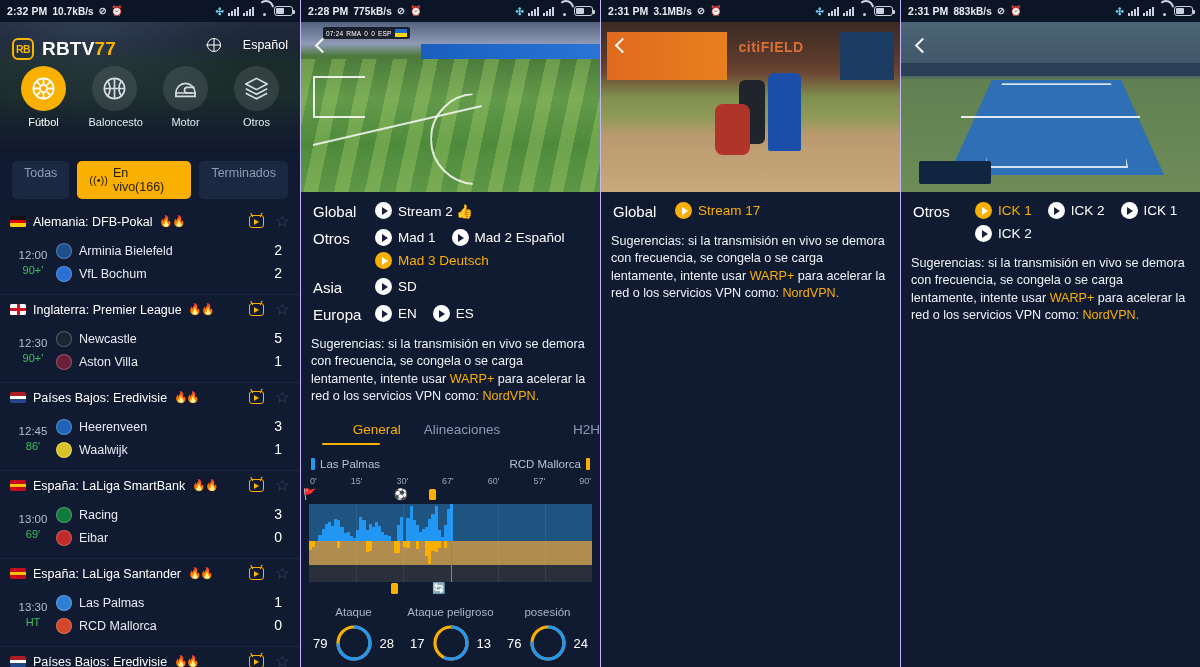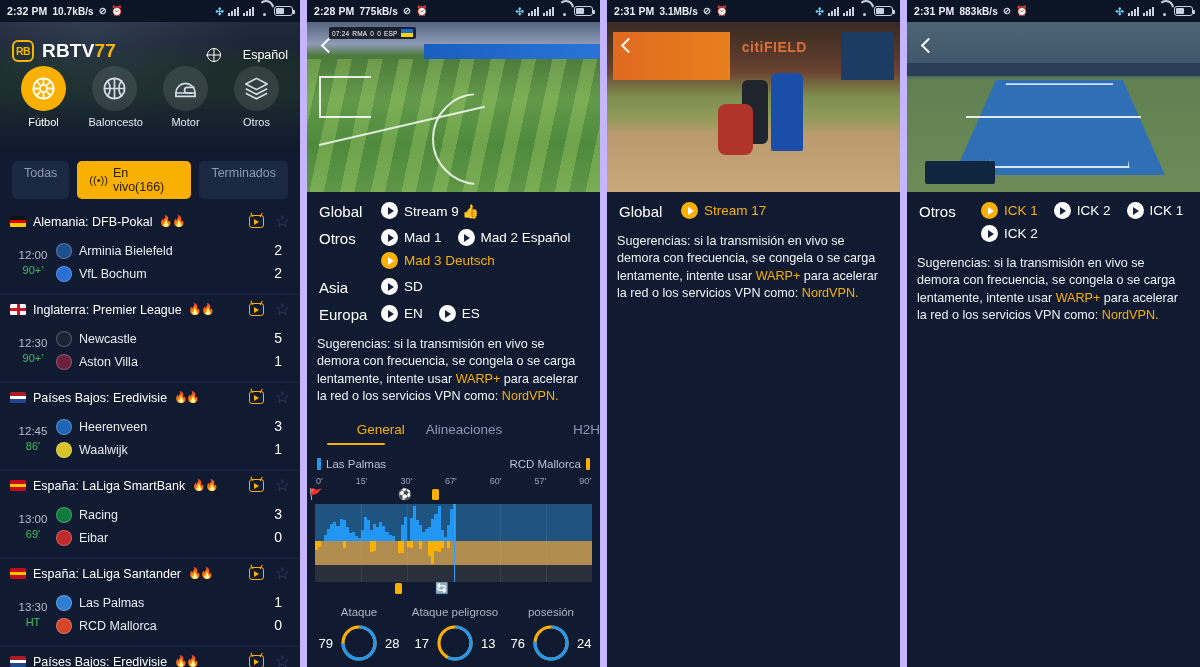--- a/index.html
+++ b/index.html
@@ -3,21 +3,21 @@
 <meta charset="utf-8">
 <style>
   * { margin:0; padding:0; box-sizing:border-box; }
   html,body {
     width:1200px; height:667px; overflow:hidden;
     background:#0d1628;
     font-family:"Liberation Sans", sans-serif;
   }
   .screen { width:1200px; height:667px; display:flex; }
   .panel { width:300px; height:667px; position:relative; overflow:hidden; background:#101b31; }
-  .panel + .panel { border-left:7px solid #c4b5fd; }
+  .panel + .panel { border-left:1px solid #c4b5fd; }
 
   
   .statusbar {
     height:22px; background:#0c1526; display:flex; align-items:center;
     padding:0 7px; color:#e9edf4; font-size:10.5px; font-weight:bold;
     letter-spacing:0.1px;
   }
   .sb-left { display:flex; align-items:center; gap:5px; }
   .sb-time { font-size:10.5px; }
   .sb-net { font-size:10px; }
@@ -47,22 +47,22 @@
   .hero {
     height:130px; position:relative;
     background:
       radial-gradient(ellipse at 30% 8%, rgba(120,140,170,.35), transparent 55%),
       linear-gradient(180deg,#2b3648 0%,#243042 16%,#28402e 32%,#2f4a33 58%,#233041 88%,#1b2537 100%);
   }
   .hero:before{
     content:""; position:absolute; inset:0;
     background:linear-gradient(180deg, rgba(12,21,38,.35), rgba(12,21,38,.72));
   }
-  .hero-top { position:relative; height:40px; display:flex; align-items:flex-end;
-    padding:0 12px; }
+  .hero-top { position:relative; height:40px; display:flex; align-items:flex-start;
+    padding:16px 12px; }
   .logo-badge {
     width:22px;height:22px;border:2px solid #f7b500;border-radius:6px;
     color:#f7b500;font-size:10.5px;font-weight:bold;display:flex;
     align-items:center;justify-content:center;letter-spacing:-0.5px;
   }
   .logo-text { margin-left:8px; font-size:19px; font-weight:bold; color:#fff; letter-spacing:0.2px;}
   .logo-text em { font-style:normal; color:#f7b500;margin-top:16px; }
   .lang { margin-left:auto; display:flex; align-items:center; gap:22px; color:#fff; font-size:12.5px;}
   .globe { width:14px;height:14px;border:1.4px solid #fff;border-radius:50%;position:relative;}
   .globe:before{content:"";position:absolute;left:50%;top:-1.4px;bottom:-1.4px;width:0;
@@ -585,21 +585,21 @@
     </div>
 
     <div class="links" id="p2-links">
         <div class="lrow">
           <div class="lrow-label">Global</div>
           <div class="lrow-items">
             <div class="stream">
               <span class="pbtn">
                 <b></b>
               </span>
-              <span>Stream 9 👍</span>
+              <span>Stream 2 👍</span>
             </div>
           </div>
         </div>
         <div class="lrow">
           <div class="lrow-label">Otros</div>
           <div class="lrow-items">
             <div class="stream">
               <span class="pbtn">
                 <b></b>
               </span>

